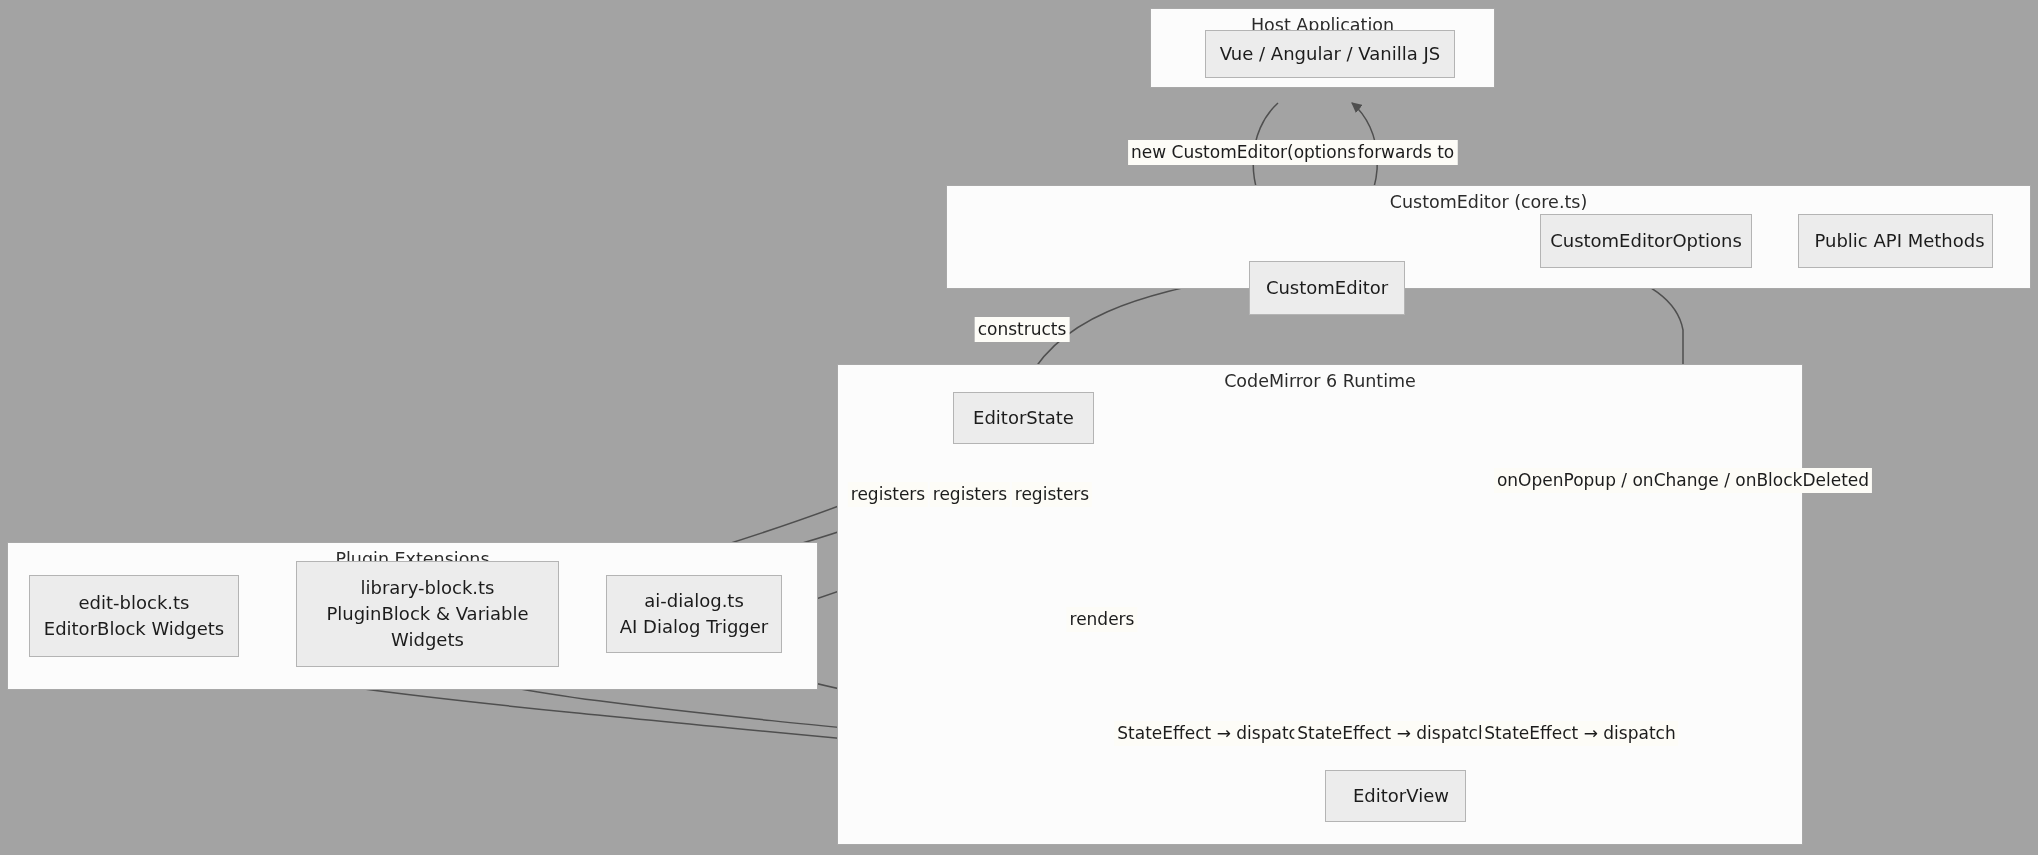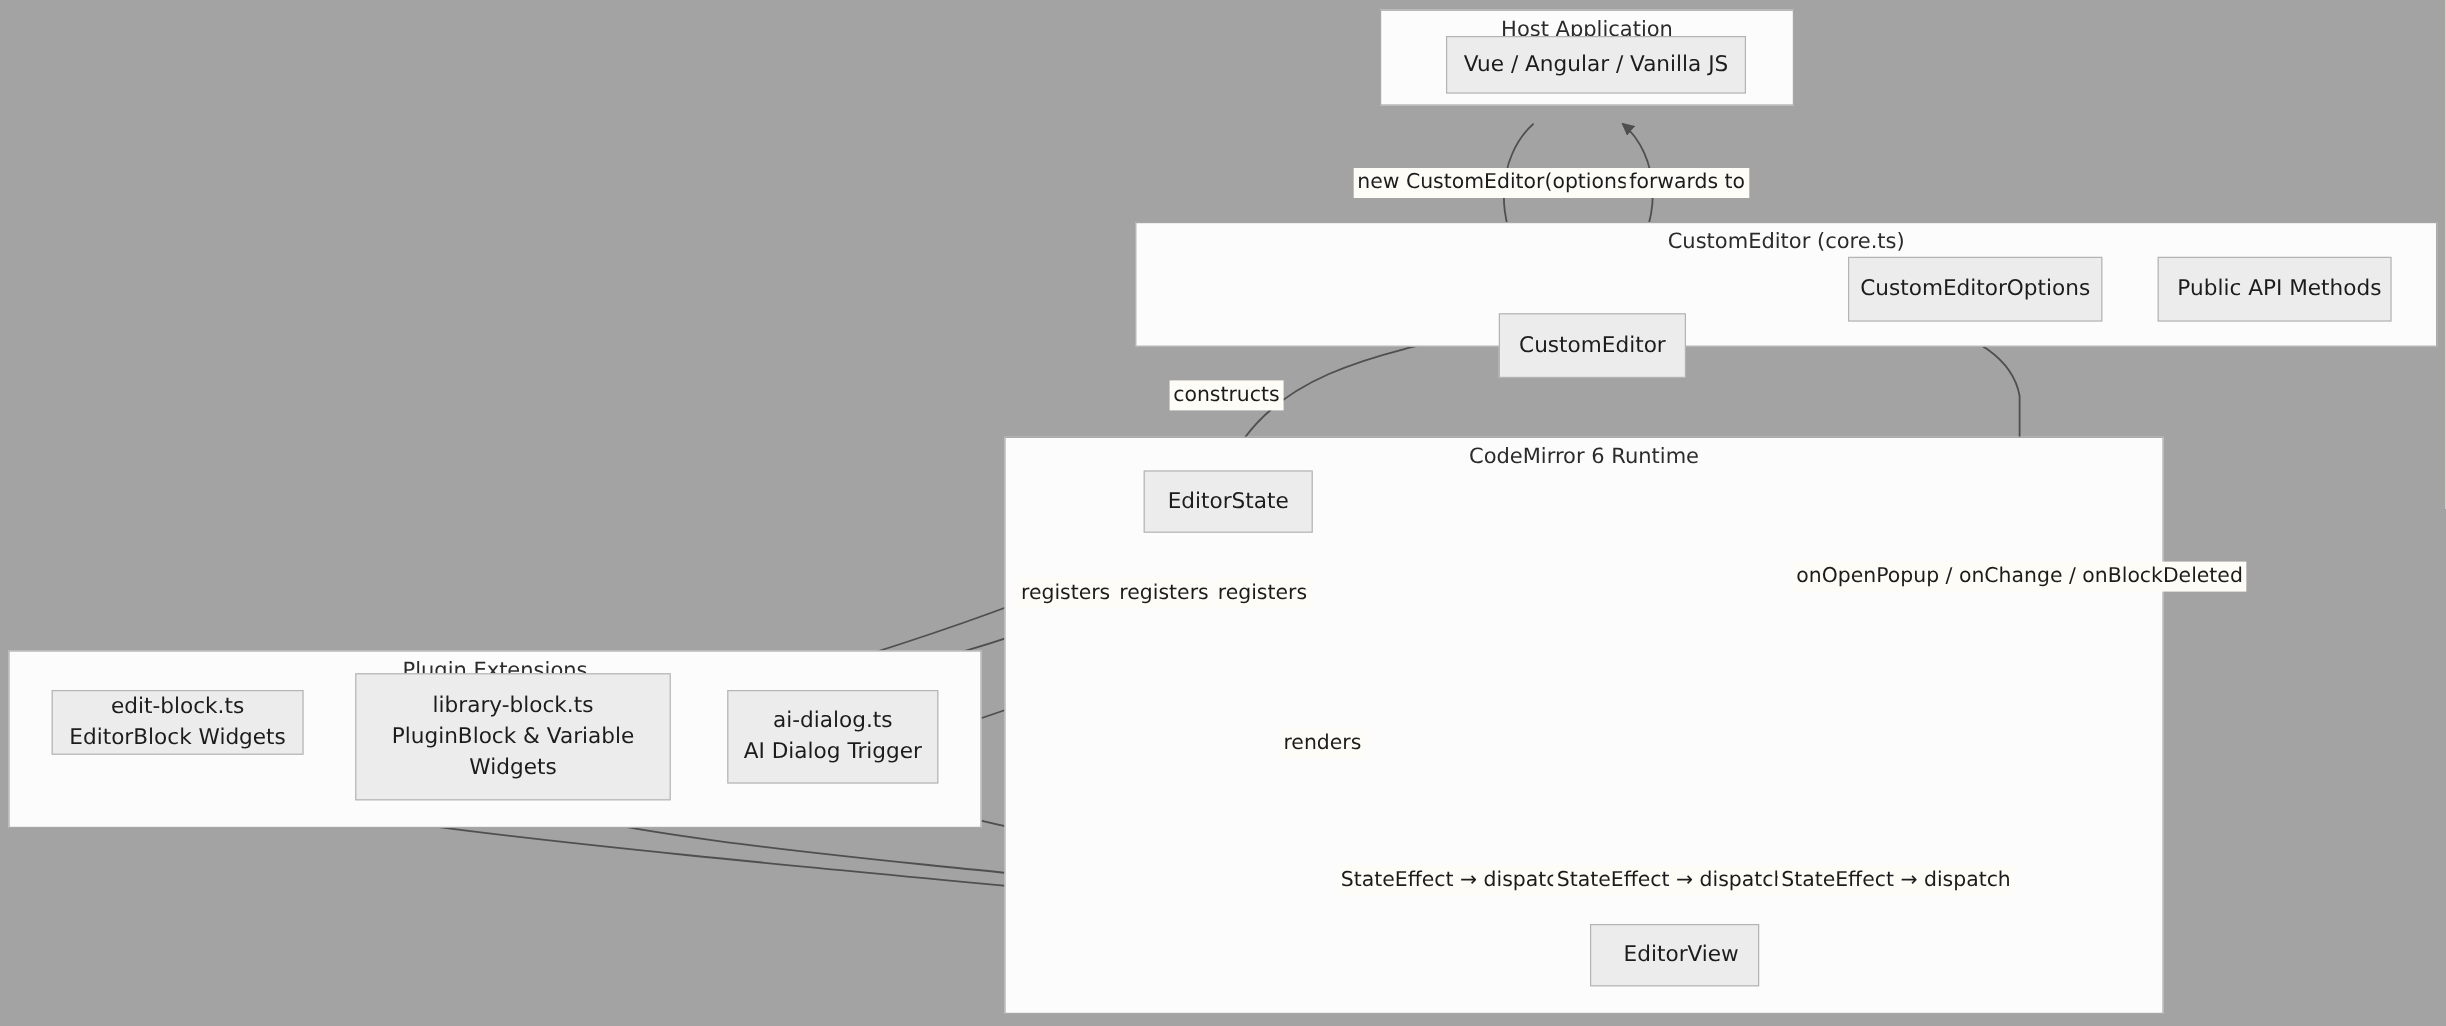--- a/index.html
+++ b/index.html
@@ -129,21 +129,21 @@
   <div class="node" style="left:953px; top:392px; width:141px; height:52px;">
     <span>EditorState</span>
   </div>
   <div class="node" style="left:1325px; top:770px; width:141px; height:52px;padding-left:19px;">
     <span>EditorView</span>
   </div>
 
   <div class="cluster" style="left:7px; top:542px; width:811px; height:148px;">
     <div class="cluster-title">Plugin Extensions</div>
   </div>
-  <div class="node" style="left:43px; top:575px; width:210px; height:54px;">
+  <div class="node" style="left:29px; top:575px; width:210px; height:82px;">
     <span>edit-block.ts</span>
     <span>EditorBlock Widgets</span>
   </div>
   <div class="node" style="left:296px; top:561px; width:263px; height:106px;">
     <span>library-block.ts</span>
     <span>PluginBlock &amp; Variable</span>
     <span>Widgets</span>
   </div>
   <div class="node" style="left:606px; top:575px; width:176px; height:78px;align-items:center;">
     <span>ai-dialog.ts</span>

